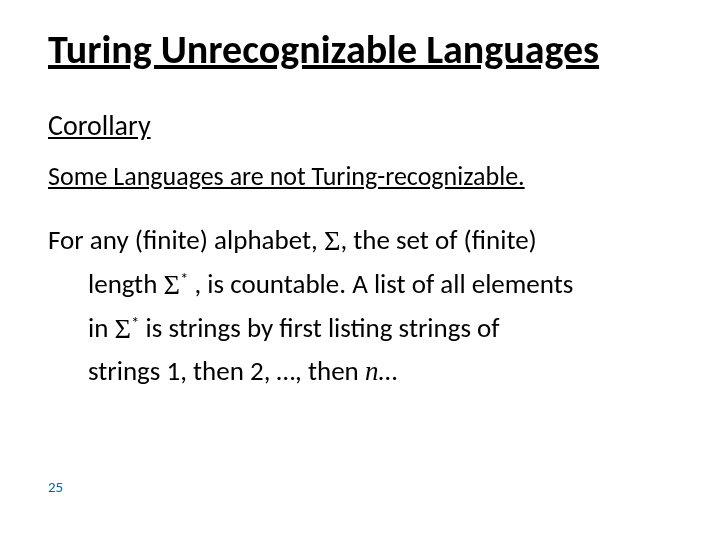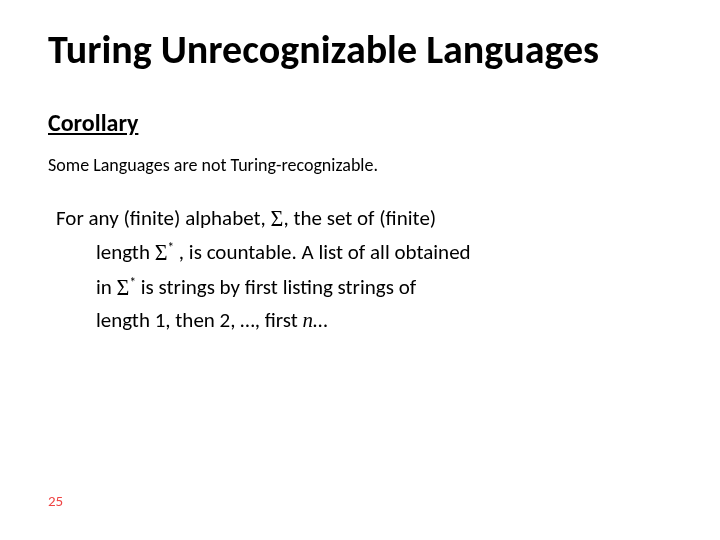--- a/index.html
+++ b/index.html
@@ -14,38 +14,40 @@
   .slide {
     box-sizing: border-box;
     width: 720px;
     height: 540px;
     padding: 28px 48px 0 48px;
     position: relative;
   }
   .title {
     font-size: 40px;
     font-weight: 700;
+    text-decoration: underline;
     line-height: 1.1;
     margin: 0 0 36px 0;
   }
   .heading {
-    font-size: 24px;
-    font-weight: 700;
+    font-size: 28px;
+    font-weight: 400;
     text-decoration: underline;
     margin: 0 0 16px 0;
   }
   .body {
-    font-size: 18px;
+    font-size: 26px;
     line-height: 1.35;
     margin: 0 0 24px 0;
+    text-decoration: underline;
   }
   .proof-body {
-    font-size: 21px;
+    font-size: 27px;
     line-height: 1.55;
-    margin: 8px;
+    margin: 0;
   }
   .indent {
     display: block;
     margin-left: 40px;
   }
   .italic {
     font-family: "Times New Roman", Georgia, serif;
     font-style: italic;
   }
   .sigma {
@@ -63,41 +65,41 @@
   .sigma-star sup {
     font-size: 0.6em;
     vertical-align: super;
     line-height: 0;
     font-family: "Calibri", sans-serif;
     font-style: normal;
   }
   .page-num {
     position: absolute;
     left: 48px;
-    bottom: 30px;
+    bottom: 44px;
     font-size: 15px;
-    color: #ef4444;
+    color: #0369a1;
   }
 </style>
 </head>
 <body>
 
 <div class="slide">
 
   <h1 class="title">Turing Unrecognizable Languages</h1>
 
   <div class="heading">Corollary</div>
 
   <div class="body">Some Languages are not Turing-recognizable.</div>
 
 
   <div class="proof-body">
     <span>For any (finite) alphabet, </span><span class="sigma">Σ</span><span>, the set of (finite)</span>
     <span class="indent">
-      <span>length </span><span class="sigma-star"><span>Σ</span><sup>*</sup></span><span> , is countable. A list of all obtained</span><br>
+      <span>length </span><span class="sigma-star"><span>Σ</span><sup>*</sup></span><span> , is countable. A list of all elements</span><br>
       <span>in </span><span class="sigma-star"><span>Σ</span><sup>*</sup></span><span> is strings by first listing strings of</span><br>
-      <span>length 1, then 2, …, first </span><span class="italic">n</span><span>…</span>
+      <span>strings 1, then 2, …, then </span><span class="italic">n</span><span>…</span>
     </span>
   </div>
 
   <div class="page-num">25</div>
 
 </div>
 
 </body></html>

